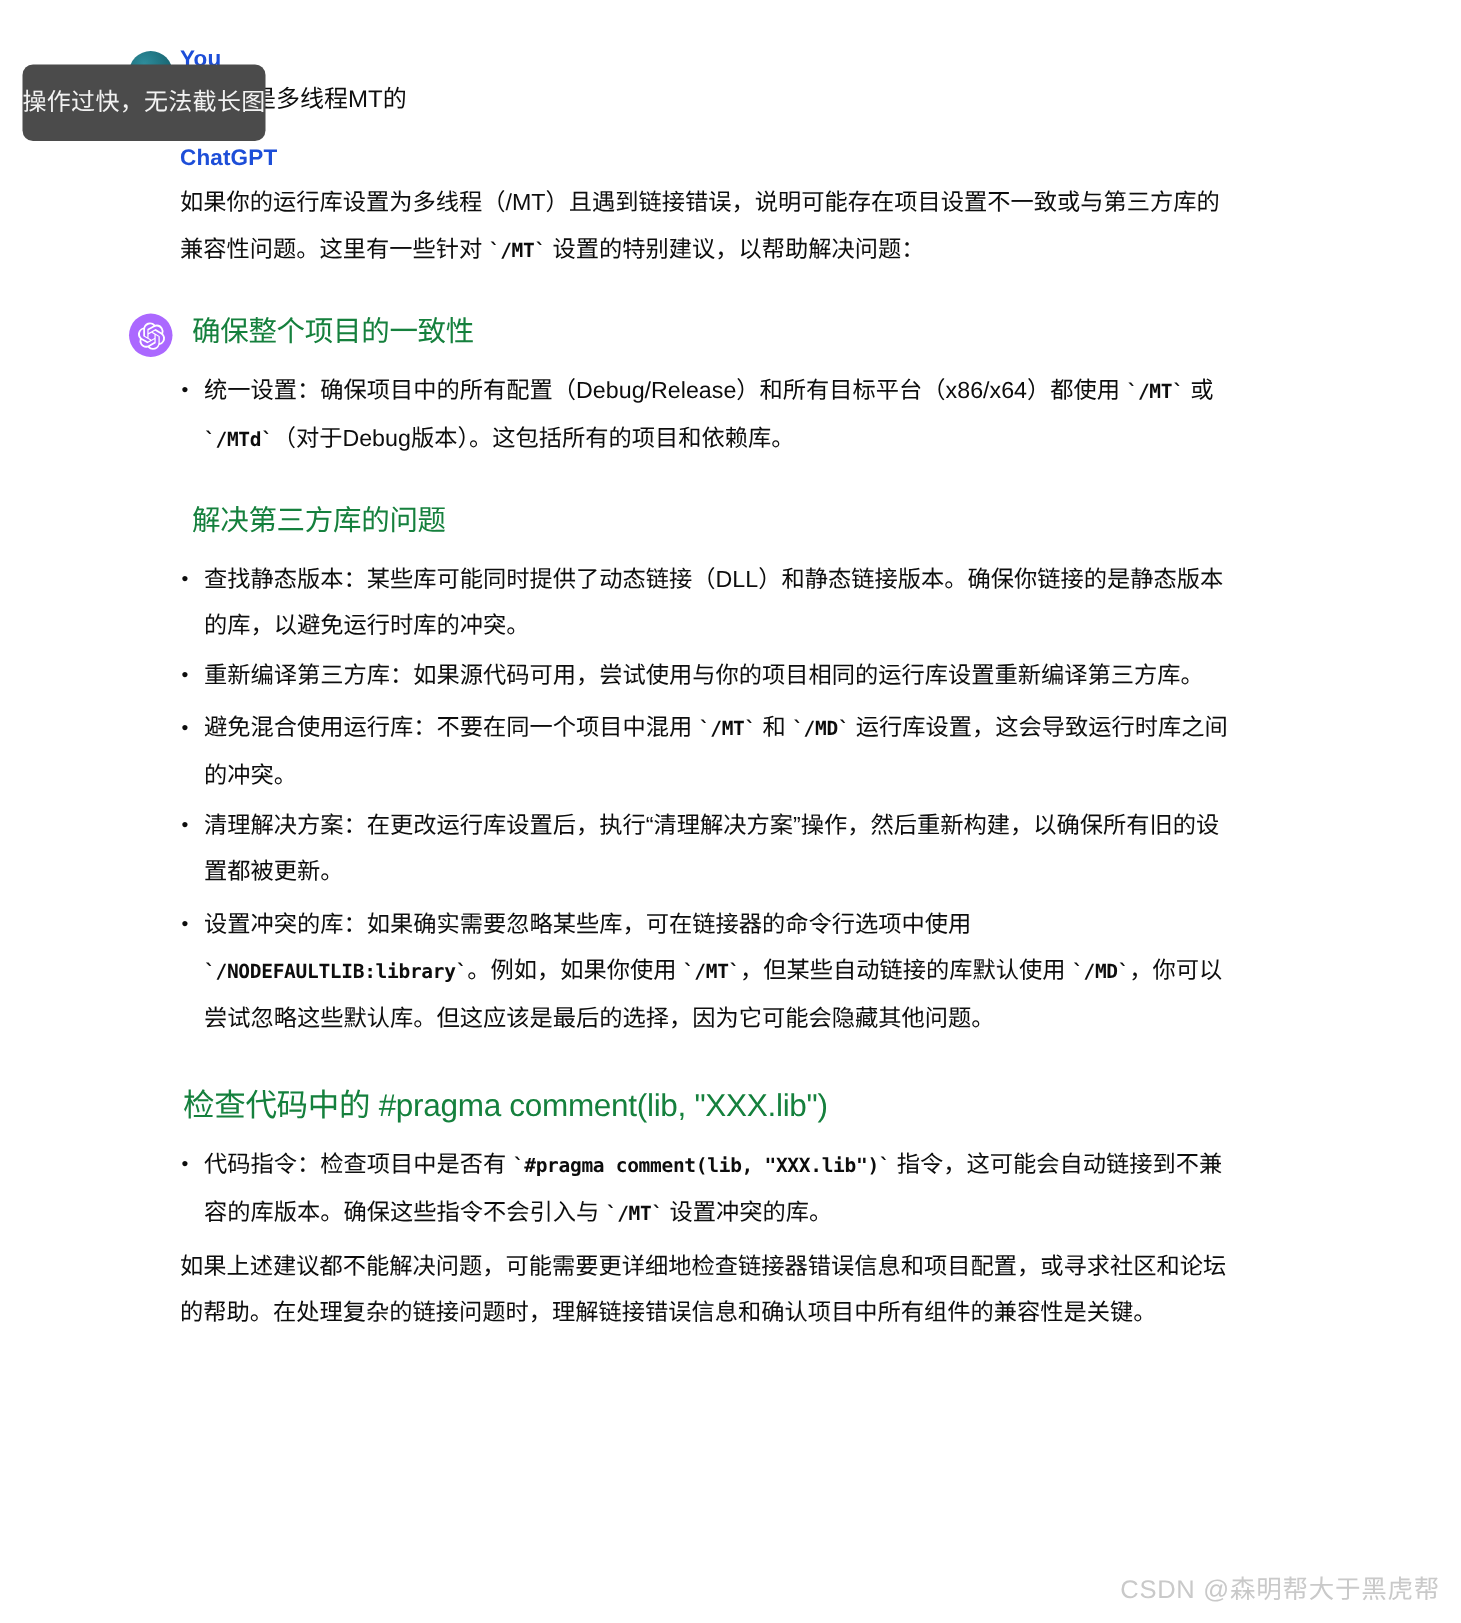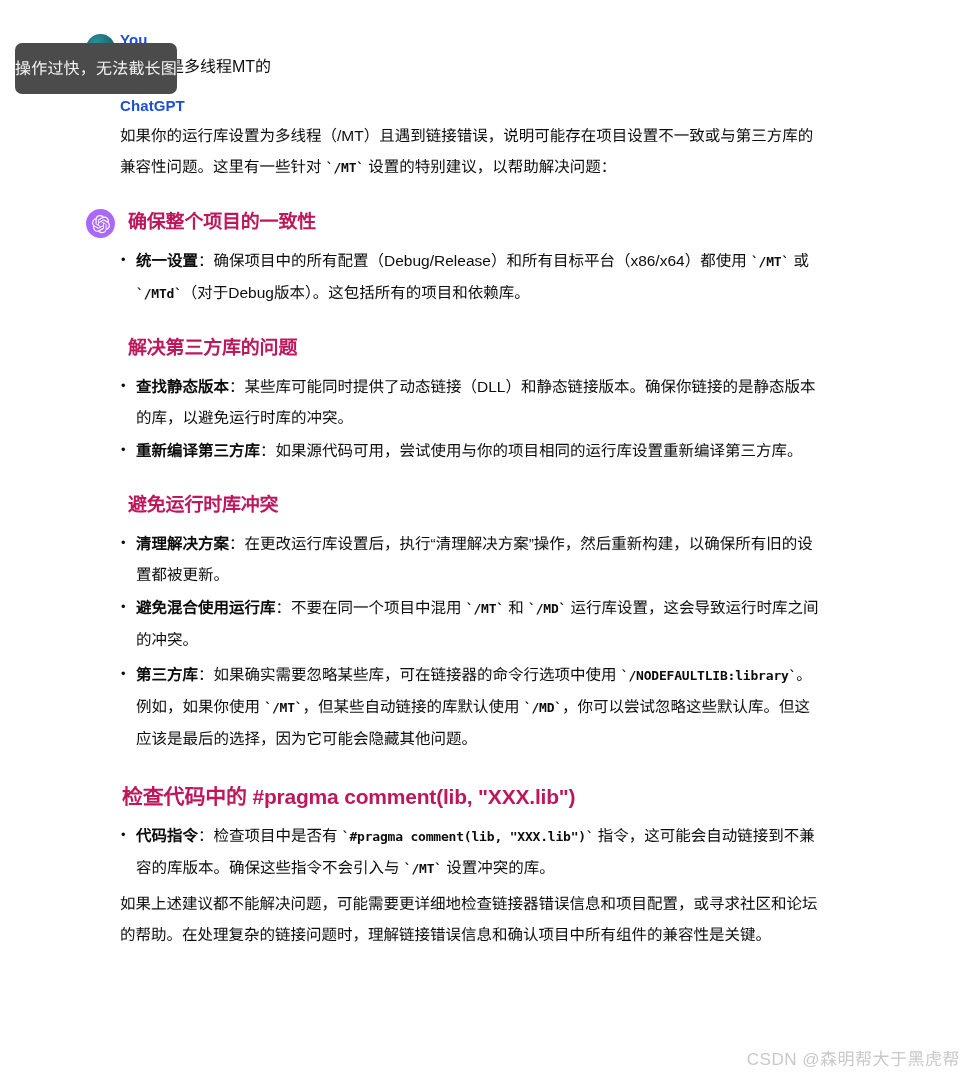--- a/index.html
+++ b/index.html
@@ -71,24 +71,24 @@
     letter-spacing: 0.1px;
   }
 
   
   .prose { font-size: 15.5px; line-height: 31px; color: #0d0d0d; }
   .prose p { margin: 0 0 6px 0; }
   .user-text { font-size: 16px; line-height: 26px; margin: 0; }
 
   h3.section {
     font-size: 19px;
-    font-weight: 700;
+    font-weight: 400;
     line-height: 26px;
     margin: 26px 0 10px 8px;
-    color: #be185d;
+    color: #15803d;
     letter-spacing: -0.2px;
   }
   h3.section.big {
     font-size: 21px;
     margin-left: 2px;
     margin-top: 30px;
   }
 
   ul.bullets {
     list-style: none;
@@ -101,21 +101,21 @@
     margin-bottom: 2px;
   }
   ul.bullets > li::before {
     content: "\2022";
     position: absolute;
     left: 1px;
     top: -1px;
     font-size: 13px;
     color: #0d0d0d;
   }
-  .bold { font-weight: 700; }
+  .bold { font-weight: 400; }
 
   code.inline {
     font-family: "DejaVu Sans Mono", "Liberation Mono", monospace;
     font-size: 13px;
     font-weight: 700;
     letter-spacing: -0.2px;
     white-space: nowrap;
   }
 
   .tail-para { margin-top: 18px; }
@@ -179,27 +179,26 @@
       <div>
           <h3 class="section">确保整个项目的一致性</h3>
           <ul class="bullets">
             <li><span class="bold">统一设置</span><span>：</span><span>确保项目中的所有配置（Debug/Release）和所有目标平台（x86/x64）都使用 <code class="inline">`/MT`</code> 或 <code class="inline">`/MTd`</code>（对于Debug版本）。这包括所有的项目和依赖库。</span></li>
           </ul>
           <h3 class="section">解决第三方库的问题</h3>
           <ul class="bullets">
             <li><span class="bold">查找静态版本</span><span>：</span><span>某些库可能同时提供了动态链接（DLL）和静态链接版本。确保你链接的是静态版本的库，以避免运行时库的冲突。</span></li>
             <li><span class="bold">重新编译第三方库</span><span>：</span><span>如果源代码可用，尝试使用与你的项目相同的运行库设置重新编译第三方库。</span></li>
           </ul>
-          <h3 class="section">避免运行时库冲突</h3>
-          <ul class="bullets">
+          <ul class="bullets">
+            <li><span class="bold">避免混合使用运行库</span><span>：</span><span>不要在同一个项目中混用 <code class="inline">`/MT`</code> 和 <code class="inline">`/MD`</code> 运行库设置，这会导致运行时库之间的冲突。</span></li>
             <li><span class="bold">清理解决方案</span><span>：</span><span>在更改运行库设置后，执行“清理解决方案”操作，然后重新构建，以确保所有旧的设置都被更新。</span></li>
-            <li><span class="bold">避免混合使用运行库</span><span>：</span><span>不要在同一个项目中混用 <code class="inline">`/MT`</code> 和 <code class="inline">`/MD`</code> 运行库设置，这会导致运行时库之间的冲突。</span></li>
-          </ul>
-          <ul class="bullets">
-            <li><span class="bold">第三方库</span><span>：</span><span>如果确实需要忽略某些库，可在链接器的命令行选项中使用 <code class="inline">`/NODEFAULTLIB:library`</code>。例如，如果你使用 <code class="inline">`/MT`</code>，但某些自动链接的库默认使用 <code class="inline">`/MD`</code>，你可以尝试忽略这些默认库。但这应该是最后的选择，因为它可能会隐藏其他问题。</span></li>
+          </ul>
+          <ul class="bullets">
+            <li><span class="bold">设置冲突的库</span><span>：</span><span>如果确实需要忽略某些库，可在链接器的命令行选项中使用 <code class="inline">`/NODEFAULTLIB:library`</code>。例如，如果你使用 <code class="inline">`/MT`</code>，但某些自动链接的库默认使用 <code class="inline">`/MD`</code>，你可以尝试忽略这些默认库。但这应该是最后的选择，因为它可能会隐藏其他问题。</span></li>
           </ul>
           <h3 class="section big">检查代码中的 #pragma comment(lib, "XXX.lib")</h3>
           <ul class="bullets">
             <li><span class="bold">代码指令</span><span>：</span><span>检查项目中是否有 <code class="inline">`#pragma comment(lib, "XXX.lib")`</code> 指令，这可能会自动链接到不兼容的库版本。确保这些指令不会引入与 <code class="inline">`/MT`</code> 设置冲突的库。</span></li>
           </ul>
         </div>
       <p class="tail-para">如果上述建议都不能解决问题，可能需要更详细地检查链接器错误信息和项目配置，或寻求社区和论坛的帮助。在处理复杂的链接问题时，理解链接错误信息和确认项目中所有组件的兼容性是关键。</p>
     </div>
   </div>
 

